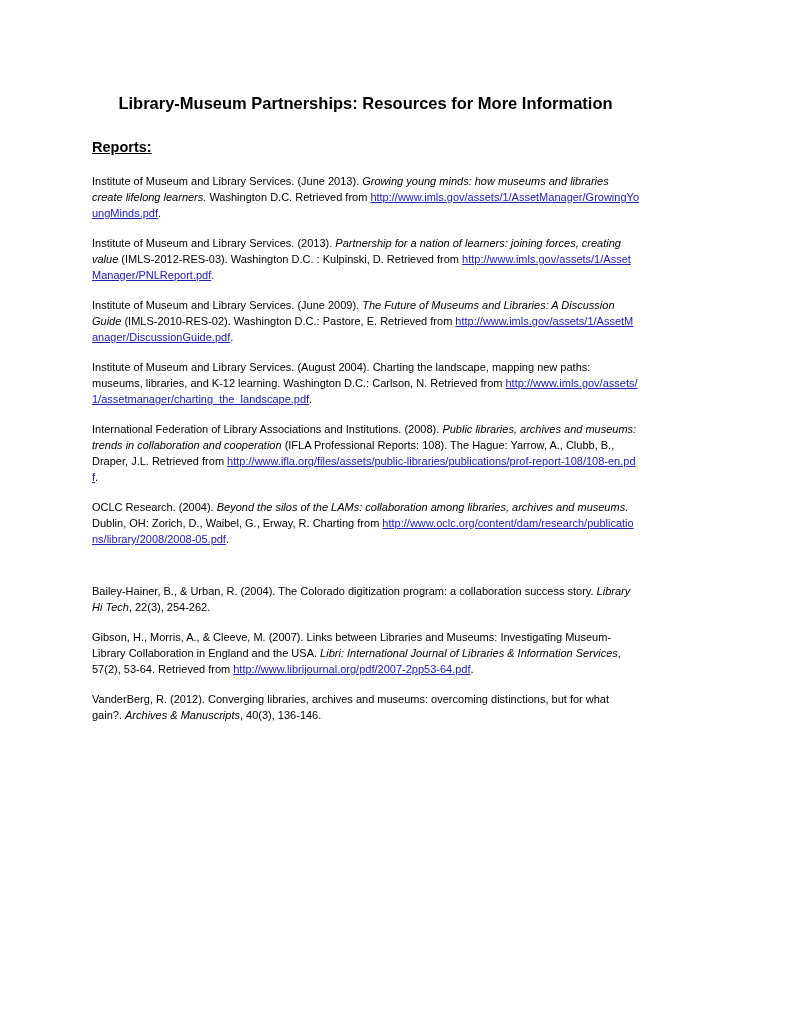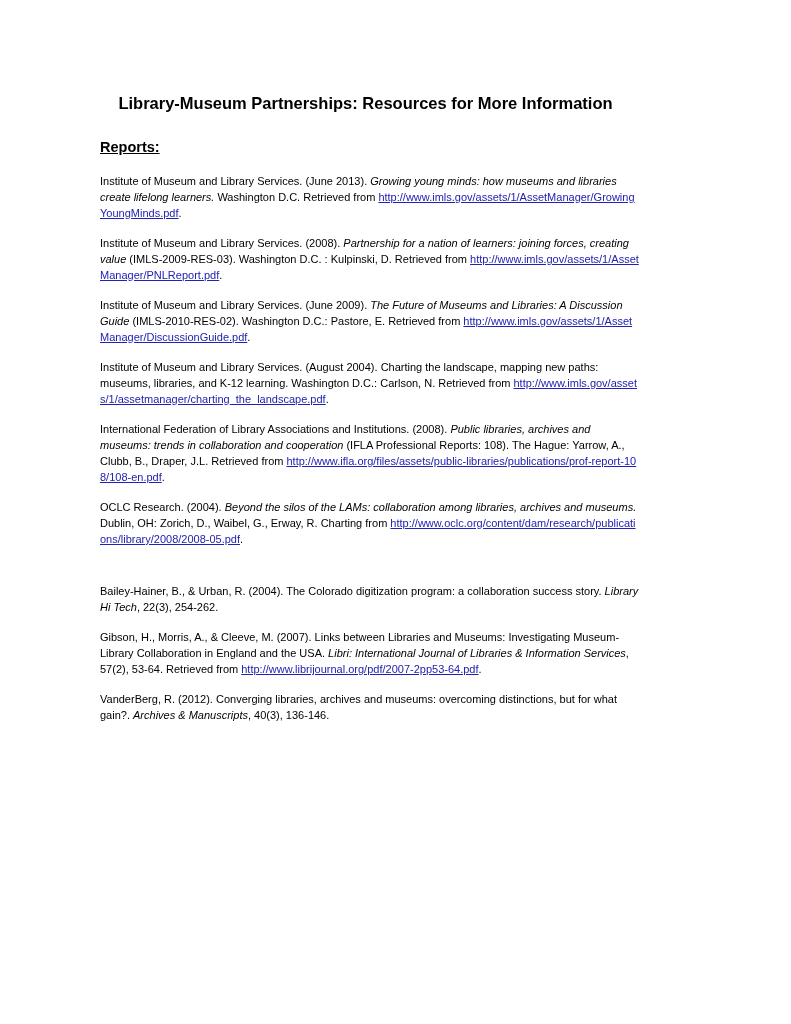--- a/index.html
+++ b/index.html
@@ -18,21 +18,21 @@
     color: #000000;
     overflow: hidden;
   }
   .doc-title {
     font-size: 16.5px;
     font-weight: bold;
     text-align: center;
     margin: 0 0 24px 0;
     line-height: 20px;
   }
-  .ref-section { display: block; margin-left: 8px; }
+  .ref-section { display: block; }
   .ref-section + .ref-section { margin-top: 36px; }
   .section-heading {
     font-size: 14.5px;
     font-weight: bold;
     text-decoration: underline;
     margin: 0 0 16px 0;
     line-height: 20px;
   }
   .entry {
     font-size: 11px;
@@ -49,21 +49,21 @@
 </style>
 </head>
 <body>
 
 <div class="page">
   <h1 class="doc-title">Library-Museum Partnerships: Resources for More Information</h1>
   <div id="references">
       <section class="ref-section">
         <h2 class="section-heading">Reports:</h2>
         <p class="entry"><span>Institute of Museum and Library Services. (June 2013). </span><span class="italic">Growing young minds: how museums and libraries create lifelong learners.</span><span> Washington D.C. Retrieved from </span><a class="ref-link">http://www.imls.gov/assets/1/AssetManager/GrowingYoungMinds.pdf</a><span>.</span></p>
-        <p class="entry"><span>Institute of Museum and Library Services. (2008). </span><span class="italic">Partnership for a nation of learners: joining forces, creating value</span><span> (IMLS-2009-RES-03). Washington D.C. : Kulpinski, D. Retrieved from </span><a class="ref-link">http://www.imls.gov/assets/1/AssetManager/PNLReport.pdf</a><span>.</span></p>
+        <p class="entry"><span>Institute of Museum and Library Services. (2013). </span><span class="italic">Partnership for a nation of learners: joining forces, creating value</span><span> (IMLS-2012-RES-03). Washington D.C. : Kulpinski, D. Retrieved from </span><a class="ref-link">http://www.imls.gov/assets/1/AssetManager/PNLReport.pdf</a><span>.</span></p>
         <p class="entry"><span>Institute of Museum and Library Services. (June 2009). </span><span class="italic">The Future of Museums and Libraries: A Discussion Guide</span><span> (IMLS-2010-RES-02). Washington D.C.: Pastore, E. Retrieved from </span><a class="ref-link">http://www.imls.gov/assets/1/AssetManager/DiscussionGuide.pdf</a><span>.</span></p>
         <p class="entry"><span>Institute of Museum and Library Services. (August 2004). Charting the landscape, mapping new paths: museums, libraries, and K-12 learning. Washington D.C.: Carlson, N. Retrieved from </span><a class="ref-link">http://www.imls.gov/assets/1/assetmanager/charting_the_landscape.pdf</a><span>.</span></p>
         <p class="entry"><span>International Federation of Library Associations and Institutions. (2008). </span><span class="italic">Public libraries, archives and museums: trends in collaboration and cooperation</span><span> (IFLA Professional Reports: 108). The Hague: Yarrow, A., Clubb, B., Draper, J.L. Retrieved from </span><a class="ref-link">http://www.ifla.org/files/assets/public-libraries/publications/prof-report-108/108-en.pdf</a><span>.</span></p>
         <p class="entry"><span>OCLC Research. (2004). </span><span class="italic">Beyond the silos of the LAMs: collaboration among libraries, archives and museums.</span><span> Dublin, OH: Zorich, D., Waibel, G., Erway, R. Charting from </span><a class="ref-link">http://www.oclc.org/content/dam/research/publications/library/2008/2008-05.pdf</a><span>.</span></p>
       </section>
       <section class="ref-section">
         <p class="entry"><span>Bailey-Hainer, B., &amp; Urban, R. (2004). The Colorado digitization program: a collaboration success story. </span><span class="italic">Library Hi Tech</span><span>, 22(3), 254-262.</span></p>
         <p class="entry"><span>Gibson, H., Morris, A., &amp; Cleeve, M. (2007). Links between Libraries and Museums: Investigating Museum-Library Collaboration in England and the USA. </span><span class="italic">Libri: International Journal of Libraries &amp; Information Services</span><span>, 57(2), 53-64. Retrieved from </span><a class="ref-link">http://www.librijournal.org/pdf/2007-2pp53-64.pdf</a><span>.</span></p>
         <p class="entry"><span>VanderBerg, R. (2012). Converging libraries, archives and museums: overcoming distinctions, but for what gain?. </span><span class="italic">Archives &amp; Manuscripts</span><span>, 40(3), 136-146.</span></p>
       </section>

